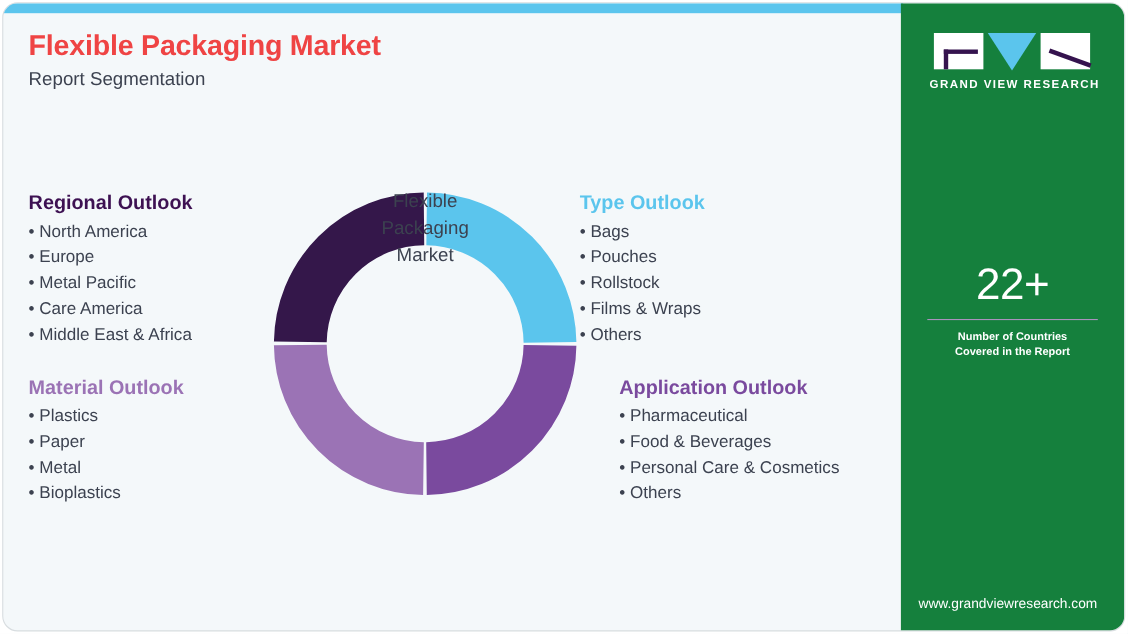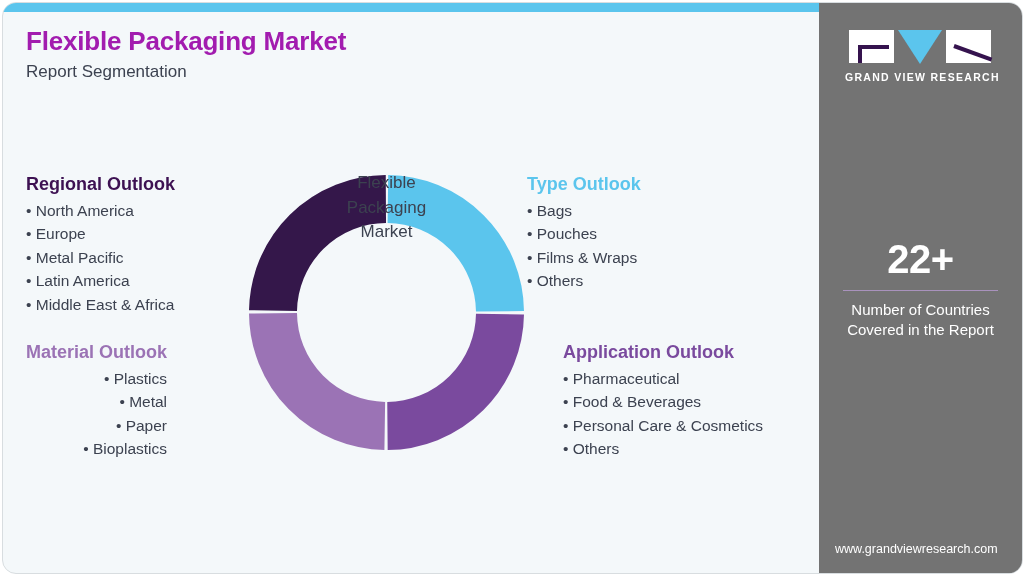--- a/index.html
+++ b/index.html
@@ -45,35 +45,35 @@
     background: #5bc5ed;
   }
 
   
   .side-panel {
     position: absolute;
     right: 0;
     top: 0;
     width: 203px;
     height: 572px;
-    background: #737373;
+    background: #15803d;
     box-sizing: border-box;
   }
 
   
   .header {
     position: absolute;
     left: 23px;
     top: 24px;
     width: 700px;
   }
   .title {
     font-size: 26px;
     font-weight: bold;
-    color: #a21caf;
+    color: #ef4444;
     letter-spacing: -0.2px;
     line-height: 1.15;
     margin: 0;
   }
   .subtitle {
     font-size: 17px;
     color: #3c4250;
     margin: 5px 0 0 0;
     line-height: 1.2;
   }
@@ -150,33 +150,34 @@
     left: 0;
     right: 0;
     top: 236px;
     text-align: center;
     padding: 0 12px;
     box-sizing: border-box;
   }
   .stat-value {
     color: #ffffff;
     font-size: 40px;
-    font-weight: bold;
+    font-weight: normal;
     line-height: 1;
     letter-spacing: -0.5px;
   }
   .stat-rule {
     height: 1px;
     background: #a992bd;
     margin: 11px 12px 9px 12px;
   }
   .stat-label {
     color: #ffffff;
-    font-size: 15px;
+    font-size: 10px;
     line-height: 1.35;
+    font-weight: bold;
   }
 
   
   .source-block {
     position: absolute;
     left: 16px;
     bottom: 17px;
     color: #ffffff;
   }
   .source-title {
@@ -210,21 +211,21 @@
     color: #3c4250;
     line-height: 1.52;
     white-space: nowrap;
   }
   .outlook-list li::before {
     content: "• ";
     color: #3c4250;
   }
 
   #regional-outlook { left: 23px; top: 170px; }
-  #material-outlook { left: 23px; top: 338px; text-align: right; }
+  #material-outlook { left: 23px; top: 338px; }
   #type-outlook     { left: 524px; top: 170px; }
   #application-outlook { left: 549px; top: 338px; margin-left: 11px; }
 
   
   .donut-wrap {
     position: absolute;
     left: 242px;
     top: 168px;
     width: 283px;
     height: 283px;
@@ -274,40 +275,41 @@
         <div>Market</div>
       </div>
     </div>
 
     <div class="outlook" id="regional-outlook">
       <h2 class="outlook-heading" style="color: rgb(61, 17, 82);">Regional Outlook</h2>
       <ul class="outlook-list">
         <li>North America</li>
         <li>Europe</li>
         <li>Metal Pacific</li>
-        <li>Latin America</li>
+        <li>Care America</li>
         <li>Middle East &amp; Africa</li>
       </ul>
     </div>
 
     <div class="outlook" id="material-outlook">
       <h2 class="outlook-heading" style="color: rgb(155, 115, 181);">Material Outlook</h2>
       <ul class="outlook-list">
         <li>Plastics</li>
+        <li>Paper</li>
         <li>Metal</li>
-        <li>Paper</li>
         <li>Bioplastics</li>
       </ul>
     </div>
 
     <div class="outlook" id="type-outlook">
       <h2 class="outlook-heading" style="color: rgb(91, 197, 237);">Type Outlook</h2>
       <ul class="outlook-list">
         <li>Bags</li>
         <li>Pouches</li>
+        <li>Rollstock</li>
         <li>Films &amp; Wraps</li>
         <li>Others</li>
       </ul>
     </div>
 
     <div class="outlook" id="application-outlook">
       <h2 class="outlook-heading" style="color: rgb(122, 74, 158);">Application Outlook</h2>
       <ul class="outlook-list">
         <li>Pharmaceutical</li>
         <li>Food &amp; Beverages</li>

